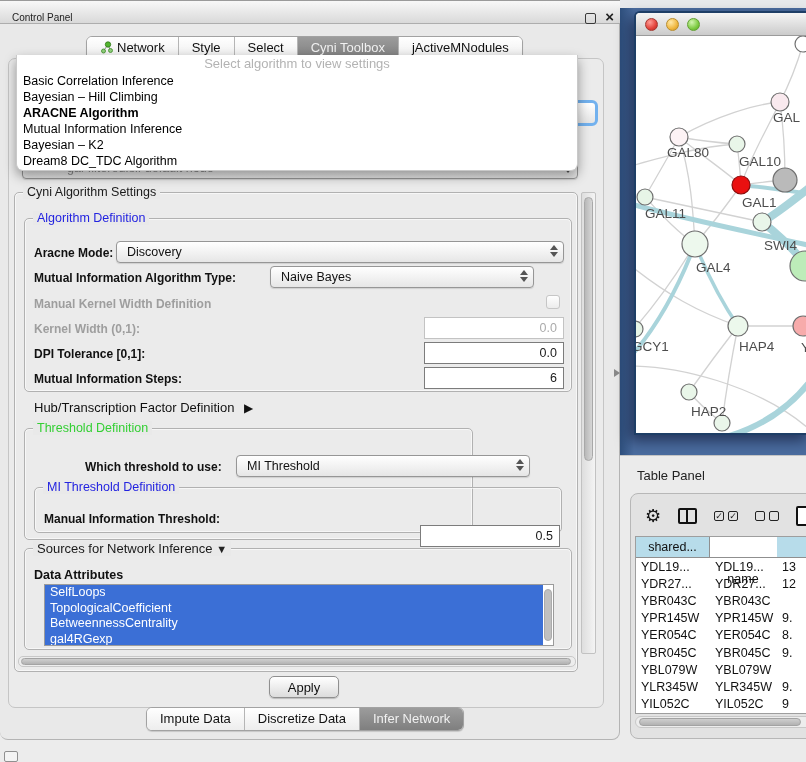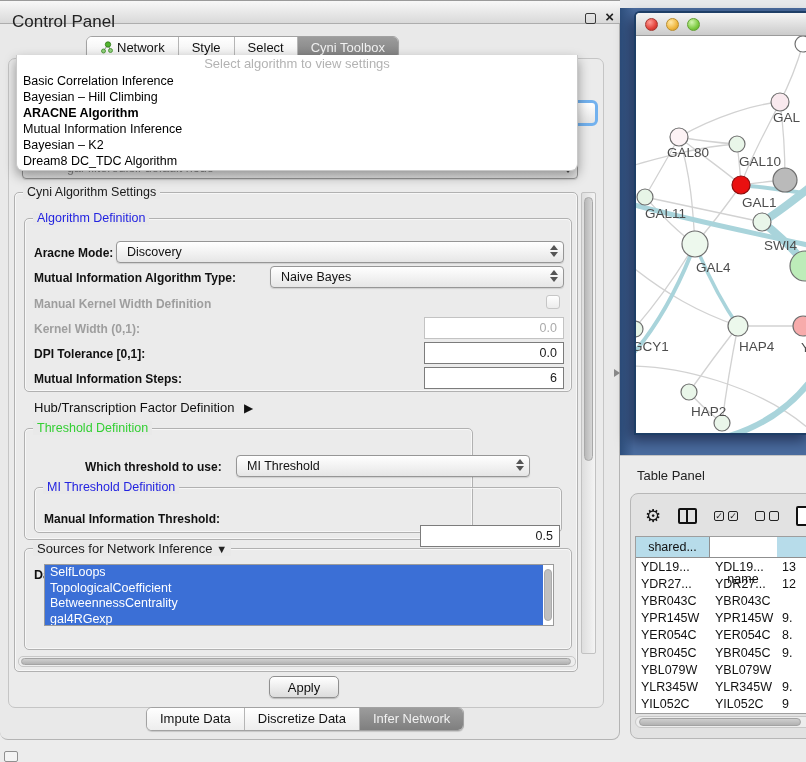--- a/index.html
+++ b/index.html
@@ -12,21 +12,21 @@
   }
   .abs { position:absolute; }
 
   
   .cp-window { left:0; top:6; width:620px; height:740px;
     background:#e9e9e9; border:1px solid #b4b4b4; border-left:none;
     border-radius:0 0 8px 8px; }
   .cp-titlebar { left:0; top:6; width:620px; height:24px;
     background:linear-gradient(#f8f8f8,#d9d9d9);
     border-top:1px solid #9a9a9a; border-bottom:1px solid #adadad; }
-  .cp-title { left:12px; top:11px; font-size:17px; color:#222; }
+  .cp-title { left:12px; top:11px; font-size:10px; color:#222; }
   .float-icon { right:24px; top:12px; width:11px; height:11px;
     border:1.5px solid #3a3a3a; border-radius:2px; position:absolute; }
   .close-icon { right:6px; top:7px; font-size:15px; font-weight:700; color:#222; position:absolute; }
 
   
   .segbar { display:inline-flex; border:1px solid #a2a2a2; border-radius:6px;
     overflow:hidden; background:#fff; box-shadow:0 1px 1px rgba(0,0,0,.15); }
   .seg { padding:3px 13px 4px; font-size:13px; color:#111;
     background:linear-gradient(#ffffff,#ededed); border-right:1px solid #b5b5b5;
     display:flex; align-items:center; gap:4px; white-space:nowrap; }
@@ -146,20 +146,23 @@
     </div>
     <div class="seg">
         <span>Style</span>
       </div>
     <div class="seg">
         <span>Select</span>
       </div>
     <div class="seg sel">
         <span>Cyni Toolbox</span>
       </div>
+    <div class="seg">
+        <span>jActiveMNodules</span>
+      </div>
   </div>
 </div>
 
 <div class="abs" style="left:8px; top:58px; width:596px; height:650px; background:#ebebeb;
      border:1px solid #c5c5c5; border-radius:7px;"></div>
 
 <div class="abs" style="left:330px; top:100px; width:268px; height:26px; z-index:2;
      border:3px solid #72b1ee; border-radius:6px; background:linear-gradient(#fff,#e4e4e4);"></div>
 
 <div class="combo" style="left:22px; top:157px; width:556px; z-index:2;">
@@ -189,21 +192,21 @@
 </div>
 <span class="lbl" style="left:34px; top:246px;">Aracne Mode:</span>
 <div class="combo" style="left:116px; top:241px; width:448px;">
   <span class="ct">Discovery</span>
   <span class="combo-arrows">
       <i class="up"></i>
       <i class="dn"></i>
     </span>
 </div>
 <span class="lbl" style="left:34px; top:271px;">Mutual Information Algorithm Type:</span>
-<div class="combo" style="left:270px; top:266px; width:294px;">
+<div class="combo" style="left:270px; top:266px; width:264px;">
   <span class="ct">Naive Bayes</span>
   <span class="combo-arrows">
       <i class="up"></i>
       <i class="dn"></i>
     </span>
 </div>
 <span class="lbl dis" style="left:34px; top:297px;">Manual Kernel Width Definition</span>
 <span class="checkbox" style="left:546px; top:295px;"></span>
 <span class="lbl dis" style="left:34px; top:322px;">Kernel Width (0,1):</span>
 <div class="field dis" style="left:424px; top:317px; width:140px;">
@@ -242,21 +245,21 @@
   <span>0.5</span>
 </div>
 
 <div class="groupbox" style="left:24px; top:548px; width:548px; height:102px;">
   <span class="gb-title" style="font-size:13px;">
     <span>Sources for Network Inference</span>
     <span style="font-size:11px; color:#222;">▼</span>
   </span>
 </div>
 <span class="lbl" style="left:34px; top:568px; font-size:12.5px;">Data Attributes</span>
-<div class="listbox" style="left:44px; top:564px; width:510px; height:62px;">
+<div class="listbox" style="left:44px; top:584px; width:510px; height:62px;">
   <div class="listitem" style="width:498px;">SelfLoops</div>
   <div class="listitem" style="width:498px;">TopologicalCoefficient</div>
   <div class="listitem" style="width:498px;">BetweennessCentrality</div>
   <div class="listitem" style="width:498px;">gal4RGexp</div>
   <div class="abs" style="right:1px; top:4px; width:8px; height:52px; border-radius:4px;
        background:#c0c0c0; border:1px solid #ababab;"></div>
 </div>
 
 <div class="sb-track-v" style="left:581px; top:192px; width:15px; height:462px;">
   <div class="sb-thumb-v" style="top:4px; height:264px;"></div>

